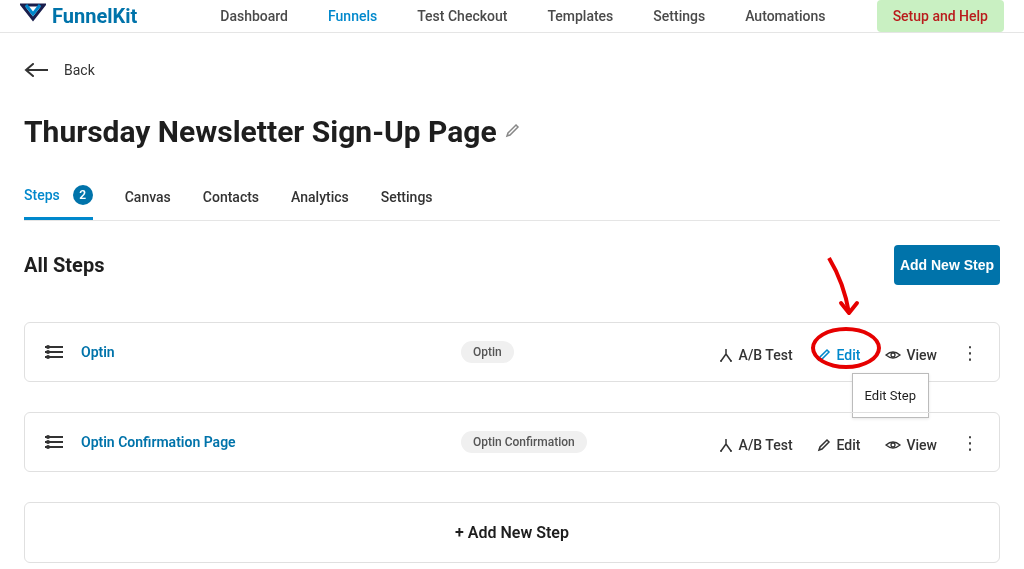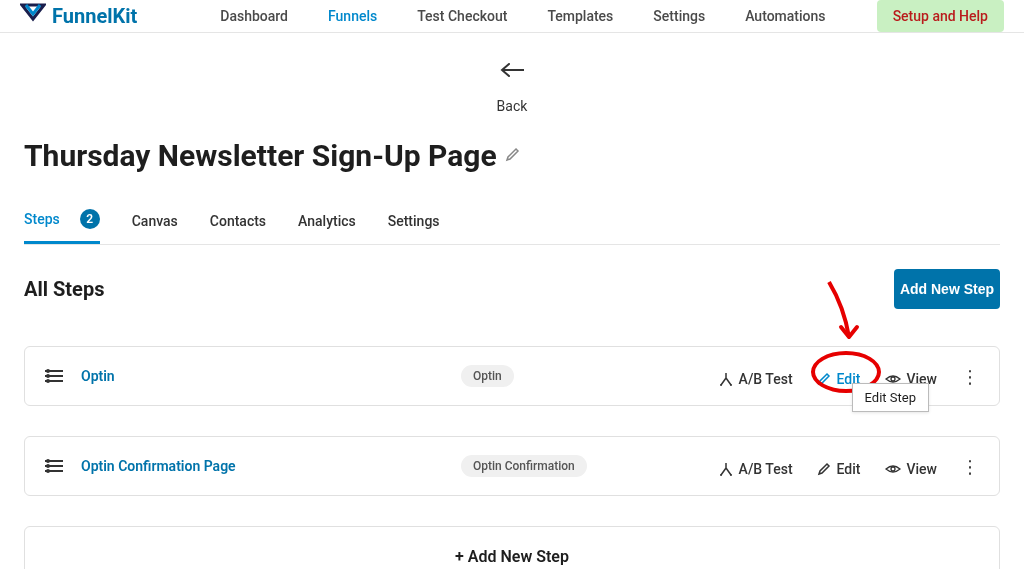--- a/index.html
+++ b/index.html
@@ -47,22 +47,21 @@
       text-decoration: none;
       font-weight: 500;
     }
     .content {
       padding: 24px;
     }
     .back-row {
       display: flex;
       align-items: center;
       gap: 16px;
-      margin-bottom: 24px;
-      flex-direction: column;
+      margin-bottom: 32px;
     }
     .back-arrow { font-size: 22px; color: #333; cursor: pointer; }
     .back-link { color: #333; cursor: pointer; }
     .page-title-row {
       display: flex;
       align-items: center;
       gap: 8px;
       margin-bottom: 36px;
     }
     .page-title {
@@ -77,21 +76,21 @@
       border-bottom: 1px solid #e5e5e5;
       margin-bottom: 24px;
     }
     .tab {
       padding-bottom: 12px;
       color: #333;
       font-weight: 500;
       cursor: pointer;
       display: flex;
       align-items: center;
-      gap: 20px;
+      gap: 13px;
     }
     .tab.active {
       color: #0088cc;
       border-bottom: 3px solid #0088cc;
     }
     .badge {
       background: #0073aa;
       color: #fff;
       border-radius: 50%;
       width: 20px;
@@ -189,23 +188,23 @@
       width: 70px;
       height: 42px;
       top: 4px;
       right: 118px;
       pointer-events: none;
     }
     .tooltip-box {
       position: absolute;
       background: #fff;
       border: 1px solid #bbb;
-      padding: 6px 12px;
+      padding: 14px 12px;
       font-size: 13px;
-      top: 36px;
+      top: 50px;
       right: 70px;
       box-shadow: 0 1px 3px rgba(0,0,0,0.1);
     }
     .arrow-annotation {
       position: absolute;
       top: -70px;
       right: 130px;
       pointer-events: none;
     }
   </style>

